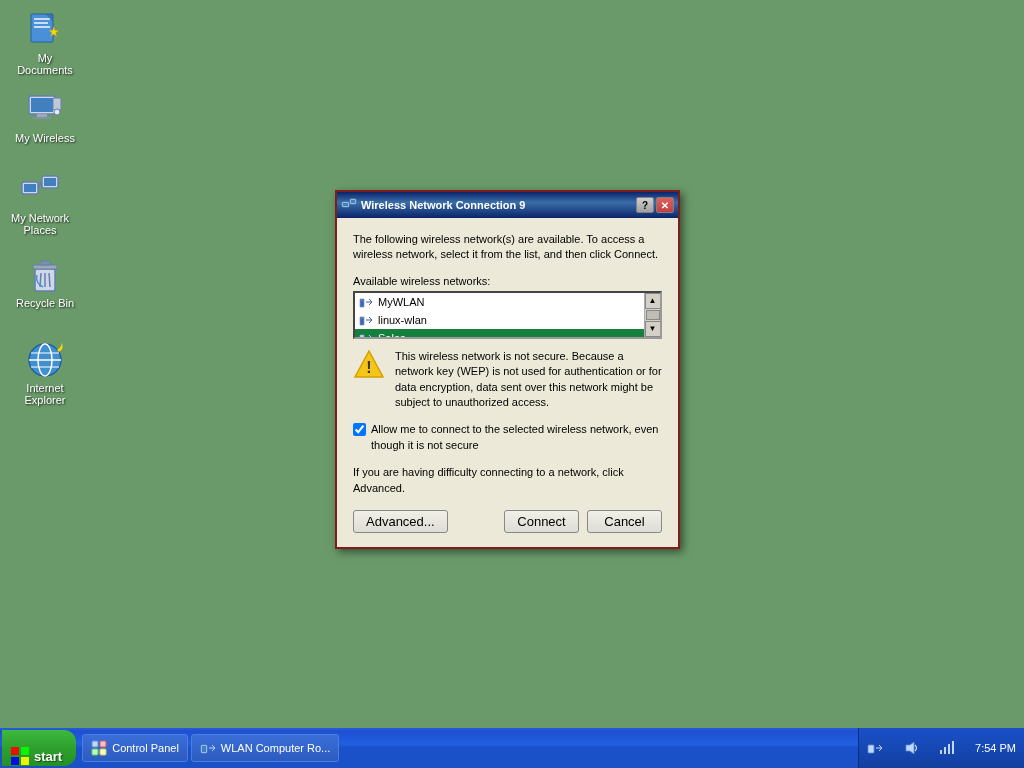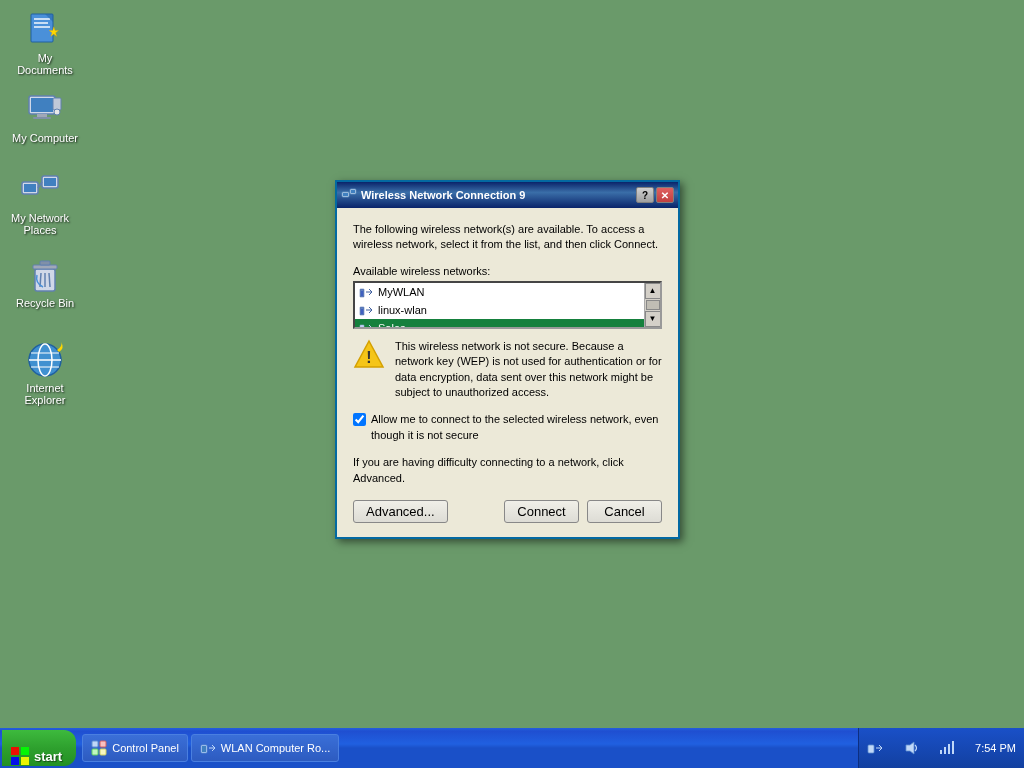--- a/index.html
+++ b/index.html
@@ -120,25 +120,25 @@
 
     .clock {
       color: white;
       font-size: 11px;
       text-align: center;
     }
 
     
     .dialog-overlay {
       position: absolute;
-      top: 180px;
+      top: 190px;
       left: 335px;
       width: 345px;
       background: #ece9d8;
-      border: 2px solid #0369a1;
+      border: 2px solid #7f1d1d;
       box-shadow: 3px 3px 8px rgba(0,0,0,0.5);
       z-index: 200;
     }
 
     .dialog-titlebar {
       background: linear-gradient(to bottom, #0a246a 0%, #3a6ea8 40%, #0a246a 100%);
       height: 26px;
       display: flex;
       align-items: center;
       padding: 0 4px;
@@ -332,21 +332,21 @@
 
   <div class="desktop-icon" style="top:90px; left:10px;">
     <svg class="icon-img" viewBox="0 0 40 40">
       <rect x="4" y="6" width="26" height="18" rx="2" fill="#d0d8e8" stroke="#6080b0" stroke-width="1.5"></rect>
       <rect x="6" y="8" width="22" height="14" fill="#4080c0"></rect>
       <rect x="12" y="24" width="10" height="3" fill="#a0a8b8"></rect>
       <rect x="8" y="27" width="18" height="2" rx="1" fill="#8090a8"></rect>
       <rect x="28" y="8" width="8" height="12" rx="1" fill="#c0c8d8" stroke="#6080b0" stroke-width="1"></rect>
       <circle cx="32" cy="22" r="3" fill="#e8e8e8" stroke="#6080b0" stroke-width="1"></circle>
     </svg>
-    <span>My Computer</span>
+    <span>My Wireless</span>
   </div>
 
   <div class="desktop-icon" style="top:170px; left:5px;">
     <svg class="icon-img" viewBox="0 0 40 40">
       <rect x="2" y="12" width="16" height="12" rx="2" fill="#d0d8e8" stroke="#6080b0" stroke-width="1.5"></rect>
       <rect x="4" y="14" width="12" height="8" fill="#4080c0"></rect>
       <rect x="22" y="6" width="16" height="12" rx="2" fill="#d0d8e8" stroke="#6080b0" stroke-width="1.5"></rect>
       <rect x="24" y="8" width="12" height="8" fill="#4080c0"></rect>
       <line x1="18" y1="18" x2="22" y2="12" stroke="#6080b0" stroke-width="1.5"></line>
     </svg>

